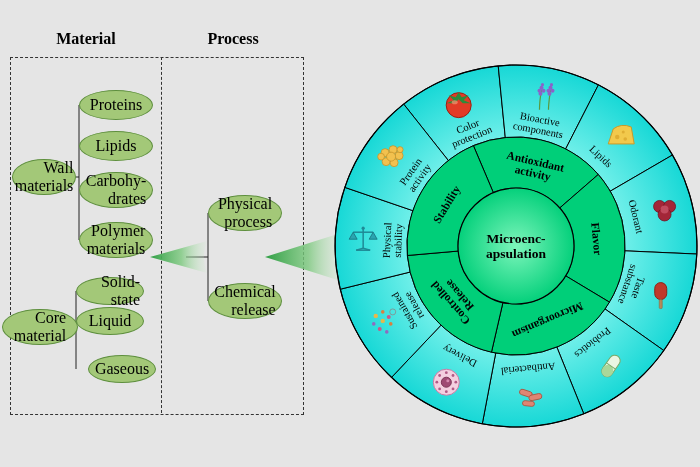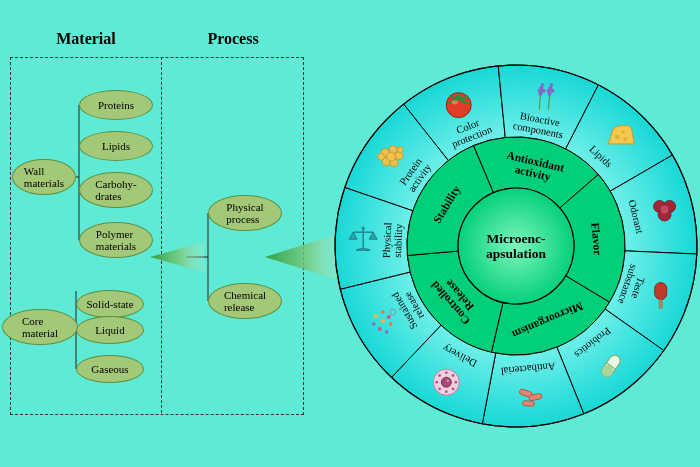--- a/index.html
+++ b/index.html
@@ -1,26 +1,26 @@
 <!DOCTYPE html>
 <html style="--node-fill: #a3c878; --node-border: #5e8f3e;"><head>
 <meta charset="utf-8">
 <style>
   html,body{margin:0;padding:0;background:#fff;}
-  .figure{position:relative;width:700px;height:467px;background:#5eead4;overflow:hidden;
+  .figure{position:relative;width:700px;height:467px;background:#e5e5e5;overflow:hidden;
           font-family:"Liberation Serif", serif;color:#000;}
   .col-header{position:absolute;text-align:center;font-weight:bold;font-size:16px;z-index:4;}
   .dashed-box{position:absolute;left:10px;top:57px;width:292px;height:356px;
               border:1px dashed #333;z-index:1;}
   .dashed-divider{position:absolute;left:161px;top:57px;height:356px;width:0;
                   border-left:1px dashed #333;z-index:1;}
   #connector-svg{position:absolute;left:0;top:0;z-index:2;pointer-events:none;}
   #wheel-svg{position:absolute;left:330px;top:60px;z-index:2;}
   .node{position:absolute;z-index:3;display:flex;align-items:center;justify-content:center;
-        text-align:left;white-space:pre-line;line-height:1.12;font-size:11px;
+        text-align:right;white-space:pre-line;line-height:1.12;font-size:16px;
         background:var(--node-fill,#a3c878);border:1.4px solid var(--node-border,#5e8f3e);
         border-radius:50%;box-sizing:border-box;padding:1px 3px;}
   #wheel-svg text{font-family:"Liberation Serif", serif;fill:#000;}
   #wheel-svg text.outer-label{font-size:10.5px;}
   #wheel-svg text.inner-label{font-size:11.5px;font-weight:bold;}
   #wheel-svg text.center-label{font-size:13.5px;font-weight:bold;}
 </style>
 </head>
 <body>
 
@@ -53,23 +53,23 @@
 materials</div>
   <div class="node" style="left:79px;top:90px;width:74px;height:30px">Proteins</div>
   <div class="node" style="left:79px;top:131px;width:74px;height:30px">Lipids</div>
   <div class="node" style="left:79px;top:172px;width:74px;height:36px">Carbohy-
 drates</div>
   <div class="node" style="left:79px;top:222px;width:74px;height:36px">Polymer
 materials</div>
 
   <div class="node" style="left:2px;top:309px;width:76px;height:36px">Core
 material</div>
-  <div class="node" style="left:76px;top:290px;width:68px;height:28px">Solid-state</div>
-  <div class="node" style="left:76px;top:316px;width:68px;height:28px">Liquid</div>
-  <div class="node" style="left:76px;top:355px;width:68px;height:28px">Gaseous</div>
+  <div class="node" style="left:76px;top:277px;width:68px;height:28px">Solid-state</div>
+  <div class="node" style="left:76px;top:307px;width:68px;height:28px">Liquid</div>
+  <div class="node" style="left:88px;top:355px;width:68px;height:28px">Gaseous</div>
 
   <div class="node" style="left:208px;top:195px;width:74px;height:36px">Physical
 process</div>
   <div class="node" style="left:208px;top:283px;width:74px;height:36px">Chemical
 release</div>
 
   <svg id="wheel-svg" width="372" height="372">
       <defs>
         <radialGradient id="gGreen" gradientUnits="userSpaceOnUse" cx="186" cy="186" r="109">
           <stop offset="0" stop-color="#7df5bb"></stop>

